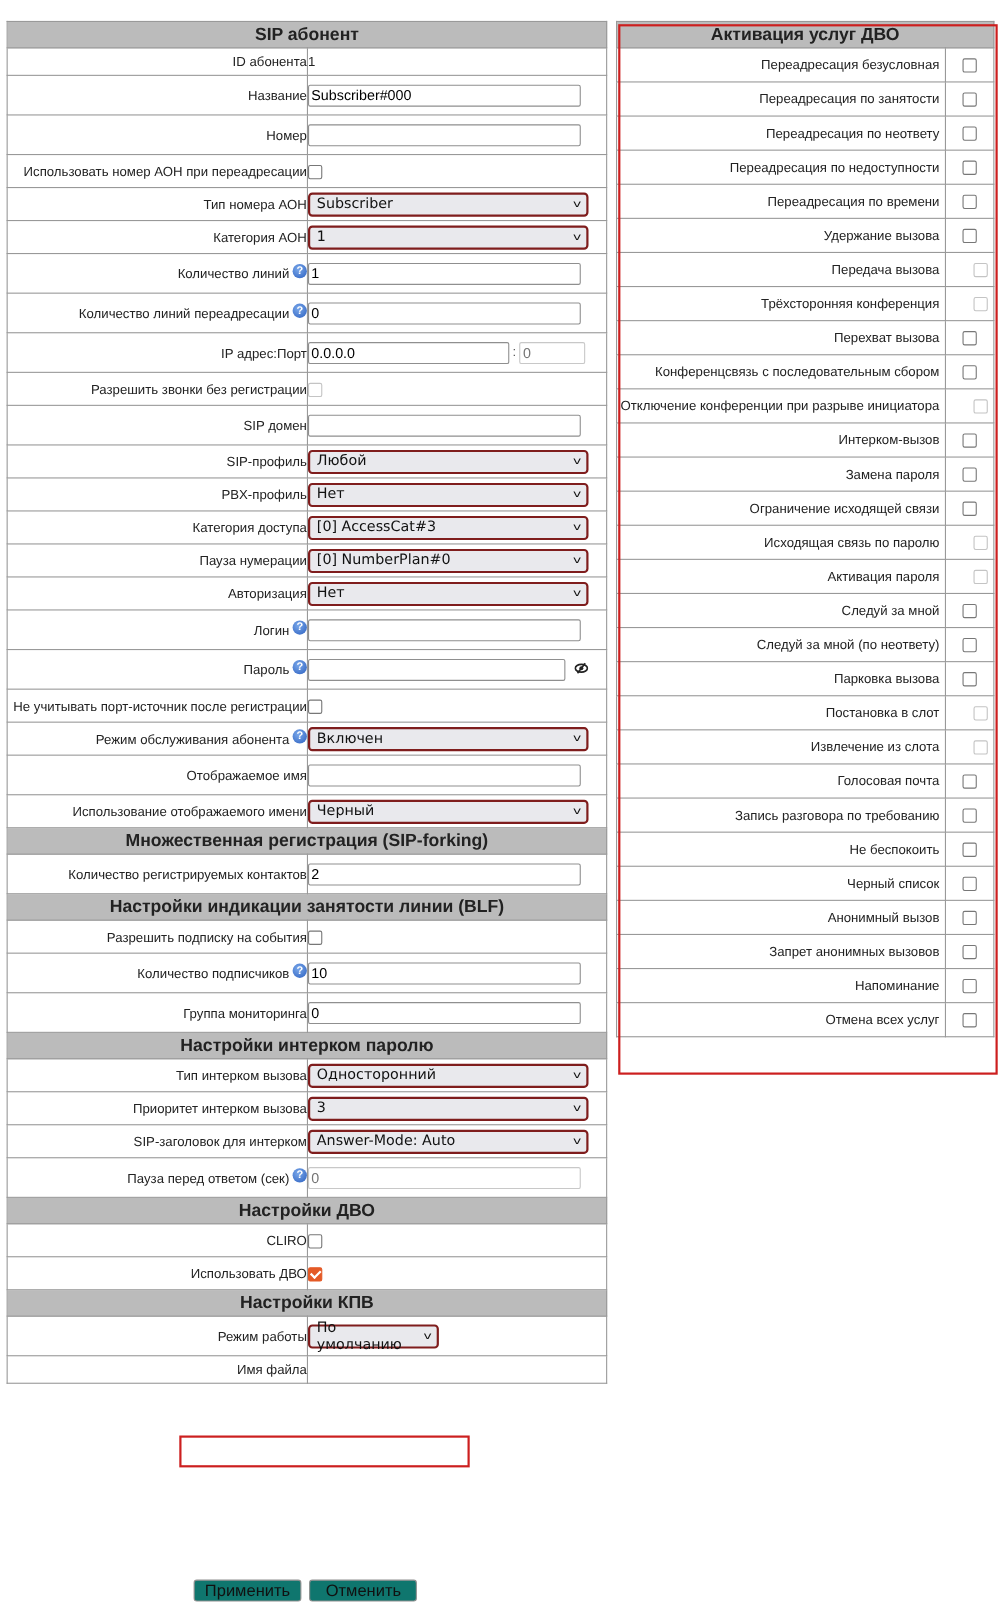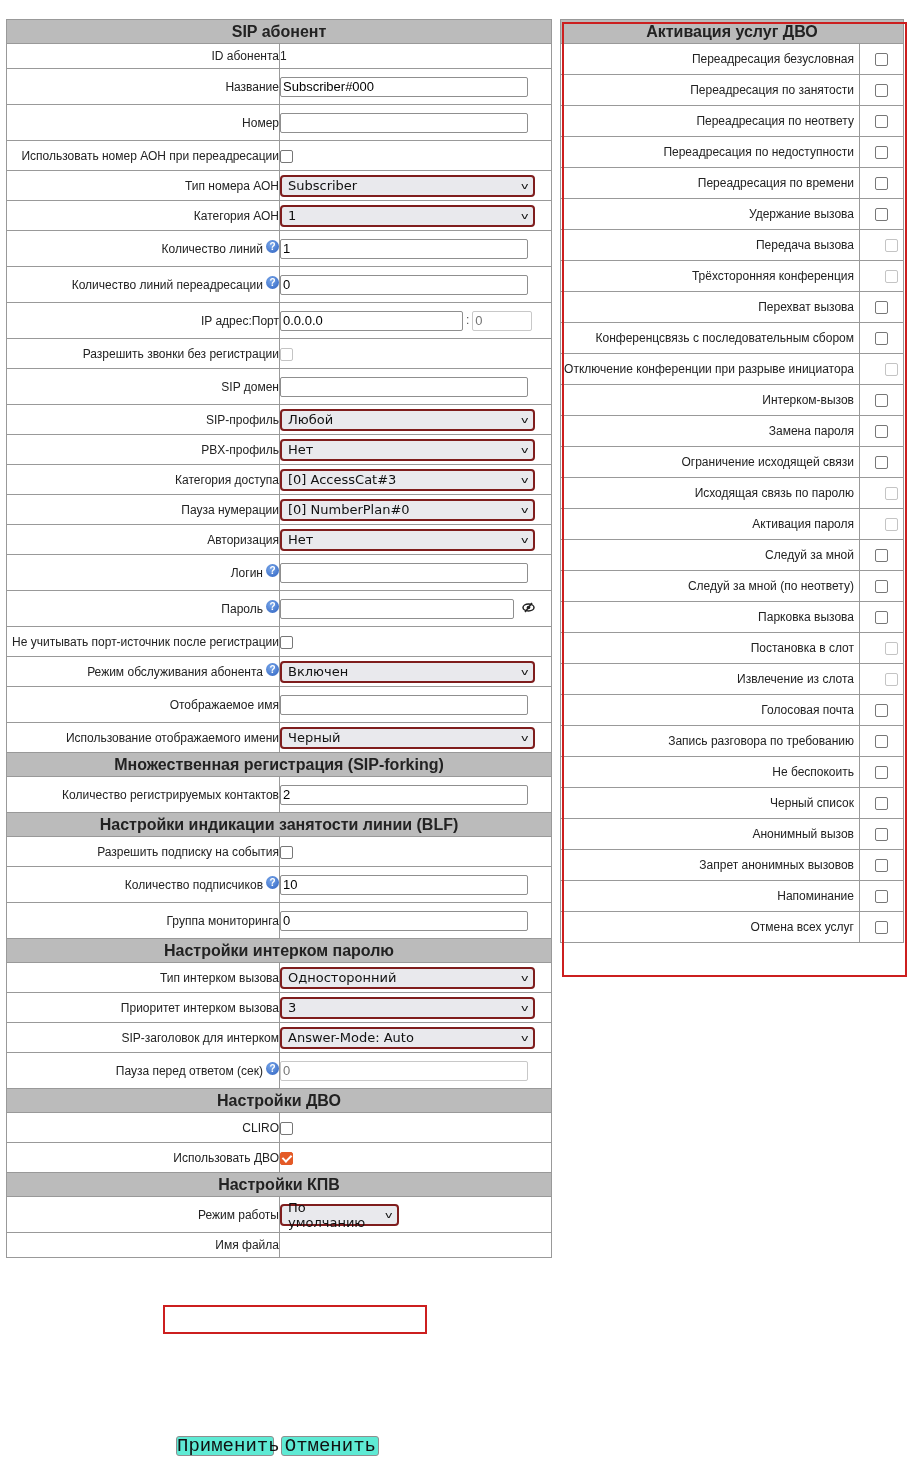--- a/index.html
+++ b/index.html
@@ -34,22 +34,22 @@
   .cb.checked::after { content: ""; position: absolute; left: 3px; top: 0px; width: 4px; height: 7px;
                        border: solid #fff; border-width: 0 2px 2px 0; transform: rotate(45deg); }
   .help { display: inline-block; width: 13px; height: 13px; border-radius: 50%;
           background: radial-gradient(circle at 40% 35%, #7aa8ea, #2b5fbf); color: #fff; font-size: 10px; font-weight: bold;
           text-align: center; line-height: 13px; vertical-align: top; margin-left: 3px; position: relative; top: -2px; }
   .eye { display: inline-block; margin-left: 8px; font-size: 13px; vertical-align: middle; color: #222; }
   .colon { color: #555; margin: 0 3px; }
   .hl-right { position: absolute; left: 562px; top: 22px; width: 341px; height: 951px; border: 2px solid #cc1f1f; pointer-events: none; }
   .hl-left { position: absolute; left: 163px; top: 1305px; width: 260px; height: 25px; border: 2px solid #cc1f1f; pointer-events: none; }
   .btns { position: absolute; top: 1436px; left: 176px; }
-  .btn { display: inline-block; height: 20px; border: 1px solid #8f8f8f; border-radius: 3px; background: #5eead4;
-         font-family: Liberation Mono, monospace; font-size: 19px; padding: 0; text-align: center; line-height: 19px; color: #111; margin-right: 4px; }
+  .btn { display: inline-block; height: 20px; border: 1px solid #8f8f8f; border-radius: 3px; background: #0f766e;
+         font-family: Liberation Sans, sans-serif; font-size: 15px; padding: 0; text-align: center; line-height: 19px; color: #111; margin-right: 4px; }
   #apply-btn { width: 98px; }
   #cancel-btn { width: 98px; }
 </style>
 </head>
 <body>
 
 <table class="form" id="left-table">
   <tbody>
       <tr class="sec-head">
         <td colspan="2">SIP абонент</td>

